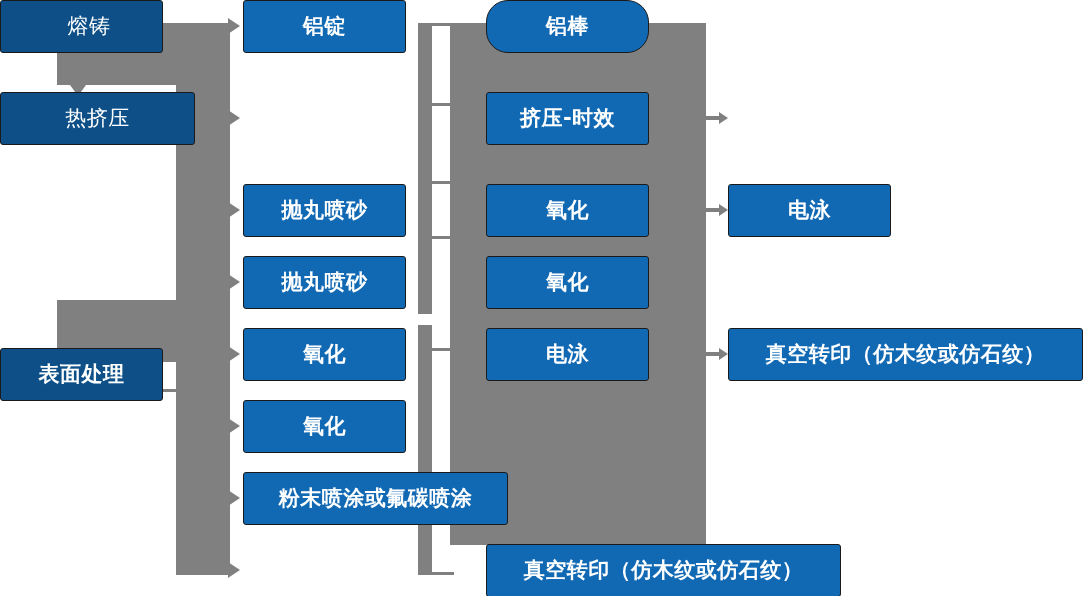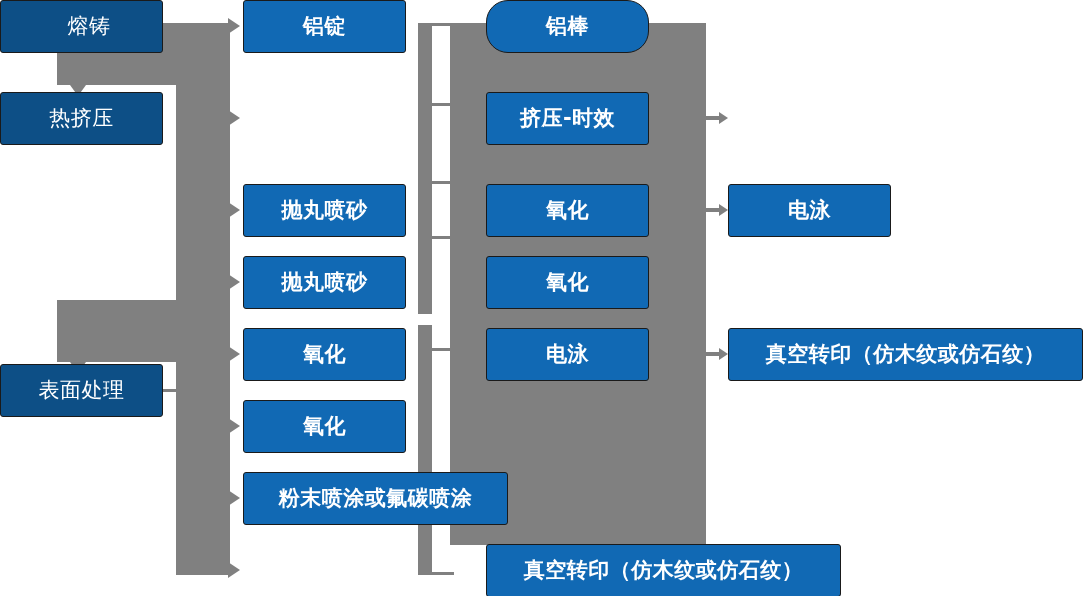--- a/index.html
+++ b/index.html
@@ -145,24 +145,24 @@
     <span class="head" style="left:17px;"></span>
   </div>
   <div class="arrow" style="left:702px; top:346px; width:26px;">
     <span class="shaft" style="width:17px;"></span>
     <span class="head" style="left:17px;"></span>
   </div>
 
   <div class="box box-dark" style="left:0px; top:0px; width:163px; height:53px; font-size:21px;padding-left:15px;">
     <span class="lbl">熔铸</span>
   </div>
-  <div class="box box-dark" style="left:0px; top:92px; width:163px; height:53px; font-size:21px;">
+  <div class="box box-dark" style="left:0px; top:92px; width:195px; height:53px; font-size:21px;">
     <span class="lbl">热挤压</span>
   </div>
-  <div class="box box-dark" style="left:0px; top:364px; width:163px; height:53px; font-size:21px;">
+  <div class="box box-dark" style="left:0px; top:348px; width:163px; height:53px; font-size:21px;font-weight:bold;">
     <span class="lbl">表面处理</span>
   </div>
 
   <div class="box box-light" style="left:243px; top:0px; width:163px; height:53px; font-size:21px;">
     <span class="lbl">铝锭</span>
   </div>
   <div class="box box-light" style="left:243px; top:184px; width:163px; height:53px; font-size:21px;">
     <span class="lbl">抛丸喷砂</span>
   </div>
   <div class="box box-light" style="left:243px; top:256px; width:163px; height:53px; font-size:21px;">

